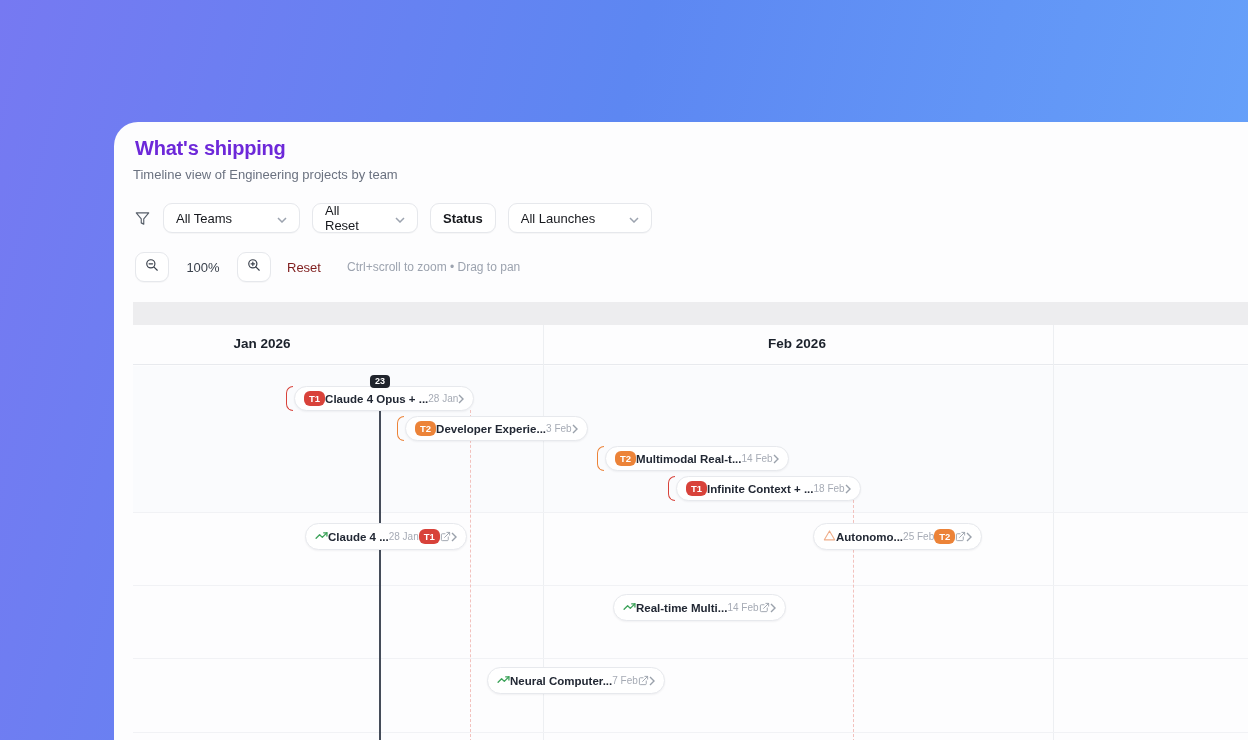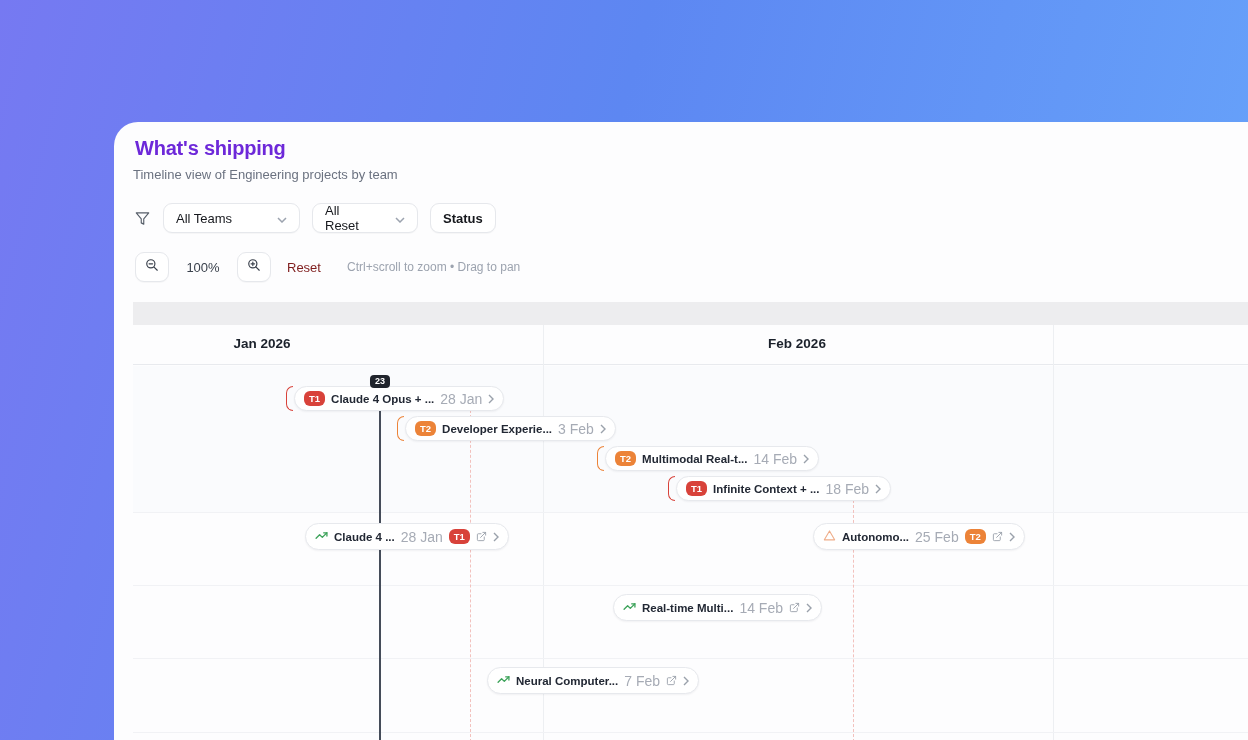--- a/index.html
+++ b/index.html
@@ -38,28 +38,28 @@
 
   .today-line { position:absolute; width:2px; background:#454c59; top:79px; bottom:0; }
   .today-badge { position:absolute; transform:translateX(-50%); top:73px; background:#20242c; color:#fff;
     font-size:9px; font-weight:700; padding:2px 5px; border-radius:4px; line-height:1; z-index:5;text-align:center; }
   .dash { position:absolute; width:0; border-left:1.5px dashed #f2c1bd; bottom:0; }
 
   .proj { position:absolute; display:flex; align-items:center; cursor:pointer; }
   .arc { width:7px; height:25px; border:1.6px solid; border-right:none; border-radius:12px 0 0 12px; margin-right:1px; }
   .arc.t1 { border-color:#d8423a; }
   .arc.t2 { border-color:#ec8338; }
-  .pill { display:flex; align-items:center; gap:6px; height:25px; background:#fff; border:1px solid #e7e9ed;
+  .pill { display:flex; align-items:center; height:25px; background:#fff; border:1px solid #e7e9ed;
     border-radius:13px; padding:0 9px; box-shadow:0 1px 2px rgba(16,24,40,.05); white-space:nowrap; }
   .launch { position:absolute; height:27px; border-radius:14px; cursor:pointer; }
   .tier-badge { font-size:9.5px; font-weight:700; color:#fff; padding:2.5px 5px; border-radius:6px; line-height:1; }
   .tier-badge.t1 { background:#d8423a; }
   .tier-badge.t2 { background:#ec8338; }
   .pname { font-size:11.5px; font-weight:700; color:#222834; }
-  .pdate { font-size:14px; color:#a6abb5; }
+  .pdate { font-size:10px; color:#a6abb5; }
   .chev { display:flex; align-items:center; }
 </style>
 </head>
 <body>
 
 <div class="bg"></div>
 
 <div class="card">
 
   <div class="page-title">What's shipping</div>
@@ -79,20 +79,26 @@
     </div>
     <div class="dropdown" style="width:106px">
       <span>All Reset</span>
       <span><svg width="10" height="6" viewBox="0 0 10 6" fill="none" stroke="#9ca3af" stroke-width="1.5">
             <polyline points="1,1 5,5 9,1"></polyline>
           </svg></span>
     </div>
     <div class="btn-plain">
       <span>Status</span>
     </div>
+    <div class="dropdown" style="width:144px">
+      <span>All Launches</span>
+      <span><svg width="10" height="6" viewBox="0 0 10 6" fill="none" stroke="#9ca3af" stroke-width="1.5">
+            <polyline points="1,1 5,5 9,1"></polyline>
+          </svg></span>
+    </div>
   </div>
 
   <div class="zoom-row">
     <div class="icon-btn">
       <span>
         <svg width="14" height="14" viewBox="0 0 24 24" fill="none" stroke="#3a414c" stroke-width="2" stroke-linecap="round">
             <circle cx="10" cy="10" r="7"></circle>
             <line x1="15.5" y1="15.5" x2="21" y2="21"></line>
             <line x1="7" y1="10" x2="13" y2="10"></line>
           </svg>

